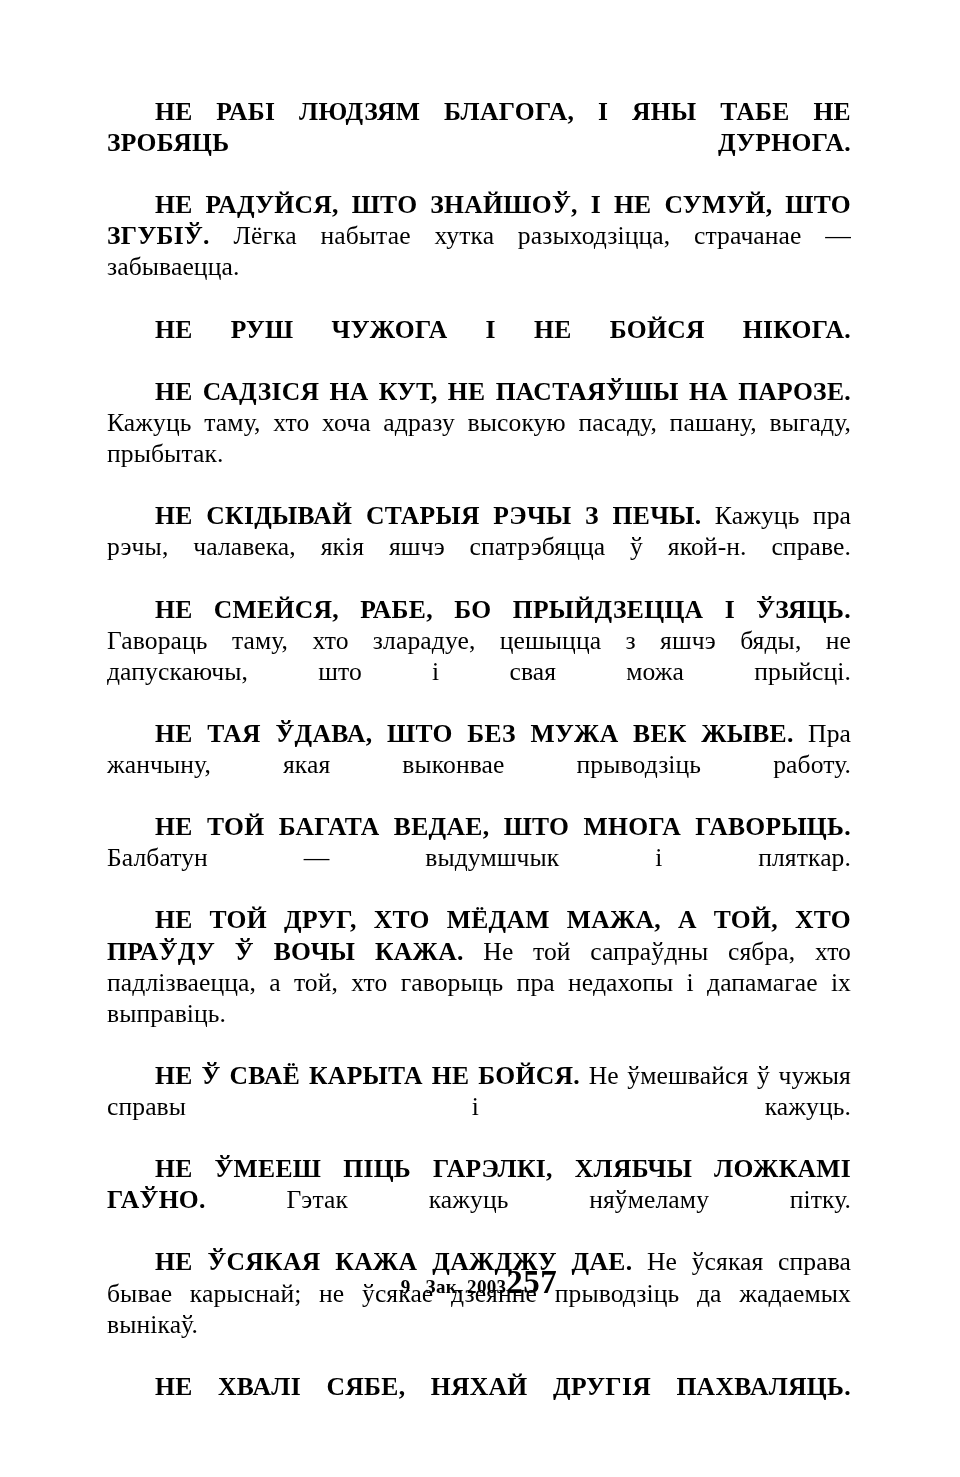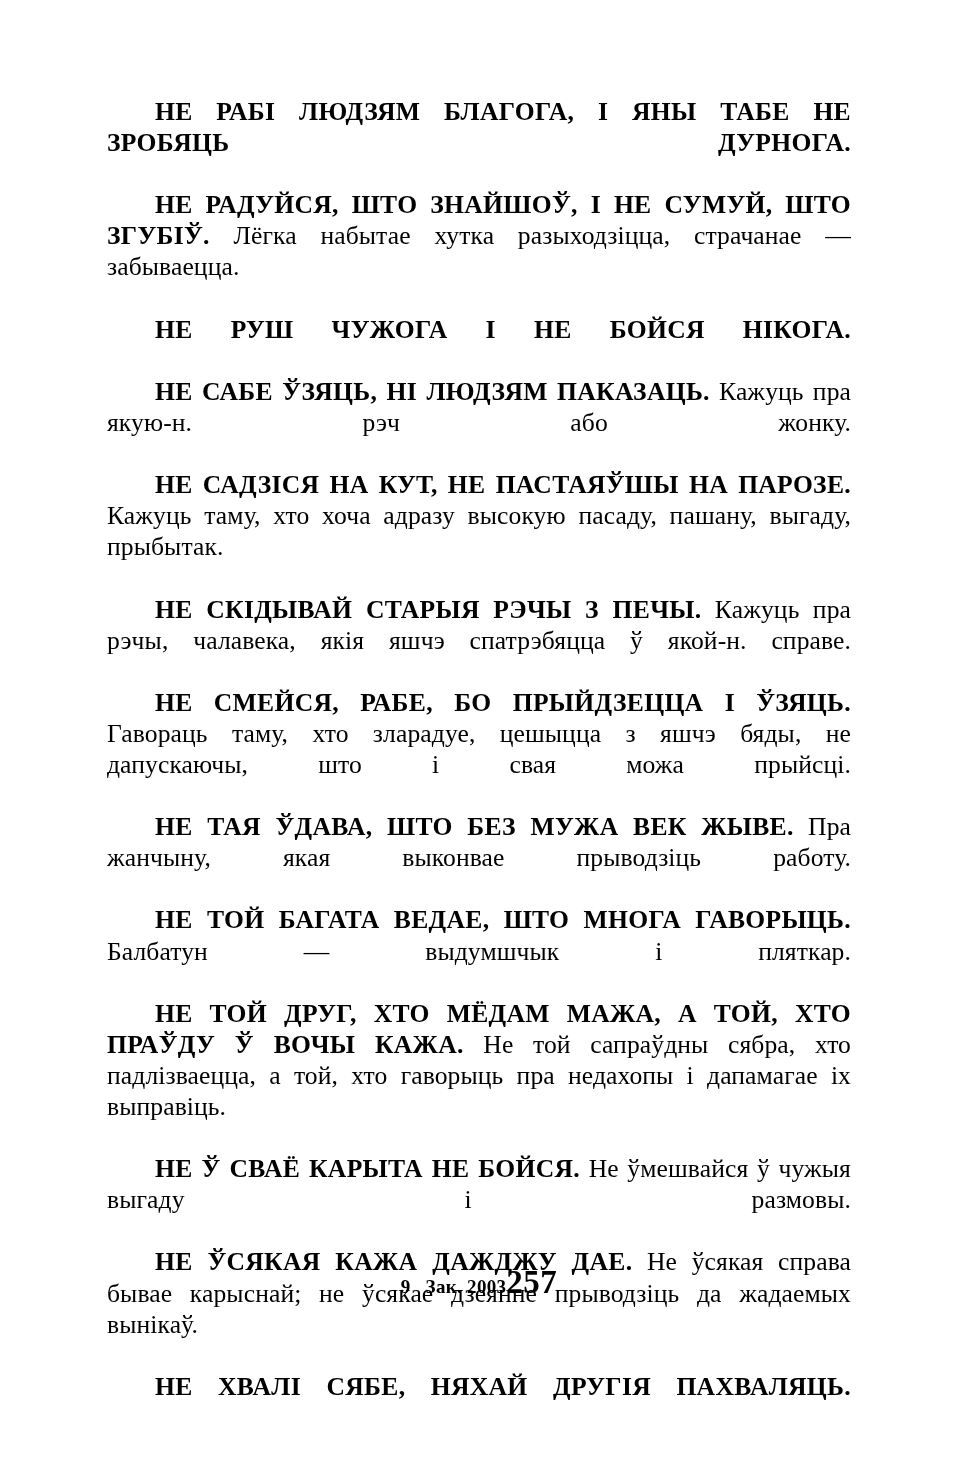--- a/index.html
+++ b/index.html
@@ -91,36 +91,36 @@
 <div id="page">
 
   <div id="content">
 
     <p class="entry"><span class="head">НЕ РАБІ ЛЮДЗЯМ БЛАГОГА, І ЯНЫ ТАБЕ НЕ ЗРОБЯЦЬ ДУРНОГА.</span></p>
 
     <p class="entry"><span class="head">НЕ РАДУЙСЯ, ШТО ЗНАЙШОЎ, І НЕ СУМУЙ, ШТО ЗГУБІЎ.</span> <span class="gloss">Лёгка набытае хутка разыходзіцца, страчанае — забываецца.</span></p>
 
     <p class="entry"><span class="head">НЕ РУШ ЧУЖОГА І НЕ БОЙСЯ НІКОГА.</span></p>
 
-    <p class="entry"><span class="head">НЕ САБЕ ЎЗЯЦЬ, НІ ЛЮДЗЯМ ПАКАЗАЦЬ.</span> <span class="gloss">Кажуць пра якую-н. рэч або жонку.</span></p>
 
     <p class="entry"><span class="head">НЕ САДЗІСЯ НА КУТ, НЕ ПАСТАЯЎШЫ НА ПАРОЗЕ.</span> <span class="gloss">Кажуць таму, хто хоча адразу высокую пасаду, пашану, выгаду, прыбытак.</span></p>
 
     <p class="entry"><span class="head">НЕ СКІДЫВАЙ СТАРЫЯ РЭЧЫ З ПЕЧЫ.</span> <span class="gloss">Кажуць пра рэчы, чалавека, якія яшчэ спатрэбяцца ў якой-н. справе.</span></p>
 
     <p class="entry"><span class="head">НЕ СМЕЙСЯ, РАБЕ, БО ПРЫЙДЗЕЦЦА І ЎЗЯЦЬ.</span> <span class="gloss">Гавораць таму, хто зларадуе, цешыцца з яшчэ бяды, не дапускаючы, што і свая можа прыйсці.</span></p>
 
     <p class="entry"><span class="head">НЕ ТАЯ ЎДАВА, ШТО БЕЗ МУЖА ВЕК ЖЫВЕ.</span> <span class="gloss">Пра жанчыну, якая выконвае прыводзіць работу.</span></p>
 
     <p class="entry"><span class="head">НЕ ТОЙ БАГАТА ВЕДАЕ, ШТО МНОГА ГАВОРЫЦЬ.</span> <span class="gloss">Балбатун — выдумшчык і пляткар.</span></p>
 
     <p class="entry"><span class="head">НЕ ТОЙ ДРУГ, ХТО МЁДАМ МАЖА, А ТОЙ, ХТО ПРАЎДУ Ў ВОЧЫ КАЖА.</span> <span class="gloss">Не той сапраўдны сябра, хто падлізваецца, а той, хто гаворыць пра недахопы і дапамагае іх выправіць.</span></p>
 
-    <p class="entry"><span class="head">НЕ Ў СВАЁ КАРЫТА НЕ БОЙСЯ.</span> <span class="gloss">Не ўмешвайся ў чужыя выгаду і размовы.</span></p>
+    <p class="entry"><span class="head">НЕ Ў СВАЁ КАРЫТА НЕ БОЙСЯ.</span> <span class="gloss">Не ўмешвайся ў чужыя справы і кажуць.</span></p>
 
+    <p class="entry"><span class="head">НЕ ЎМЕЕШ ПІЦЬ ГАРЭЛКІ, ХЛЯБЧЫ ЛОЖКАМІ ГАЎНО.</span> <span class="gloss">Гэтак кажуць няўмеламу пітку.</span></p>
 
     <p class="entry"><span class="head">НЕ ЎСЯКАЯ КАЖА ДАЖДЖУ ДАЕ.</span> <span class="gloss">Не ўсякая справа бывае карыснай; не ўсякае дзеянне прыводзіць да жадаемых вынікаў.</span></p>
 
     <p class="entry"><span class="head">НЕ ХВАЛІ СЯБЕ, НЯХАЙ ДРУГІЯ ПАХВАЛЯЦЬ.</span> </p>
 
   </div>
 
   <div id="footer">
     <span id="sig">9   Зак. 2003</span>
     <span id="pageno">257</span>

